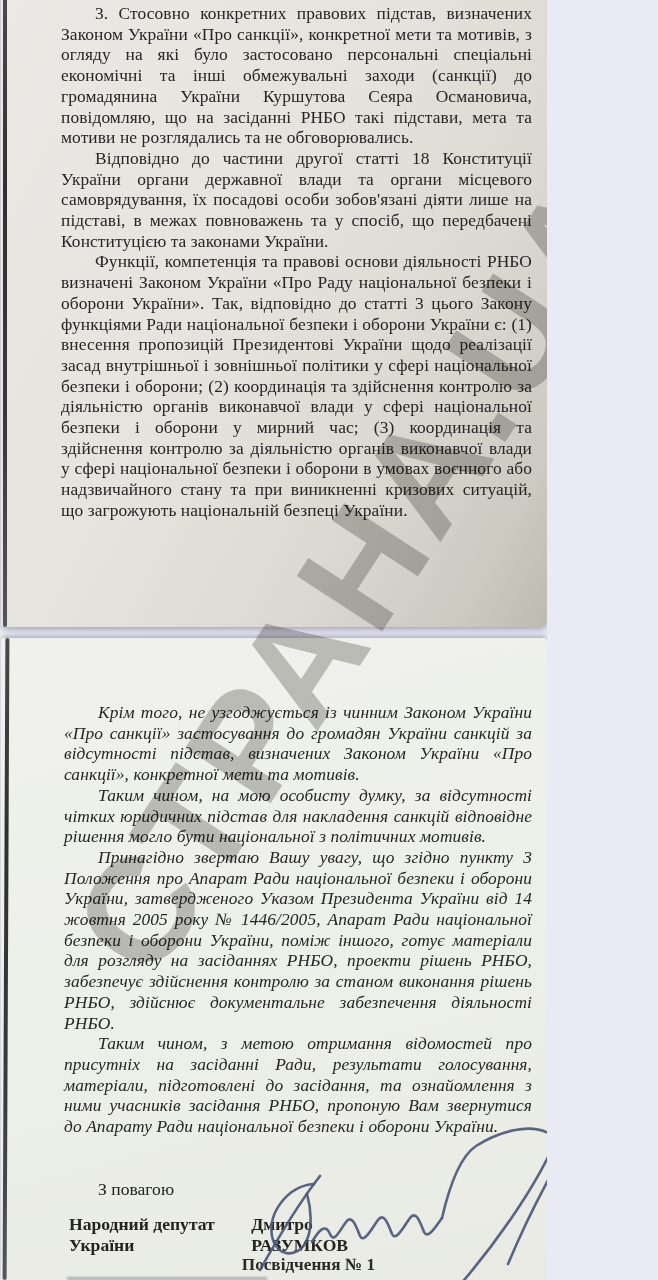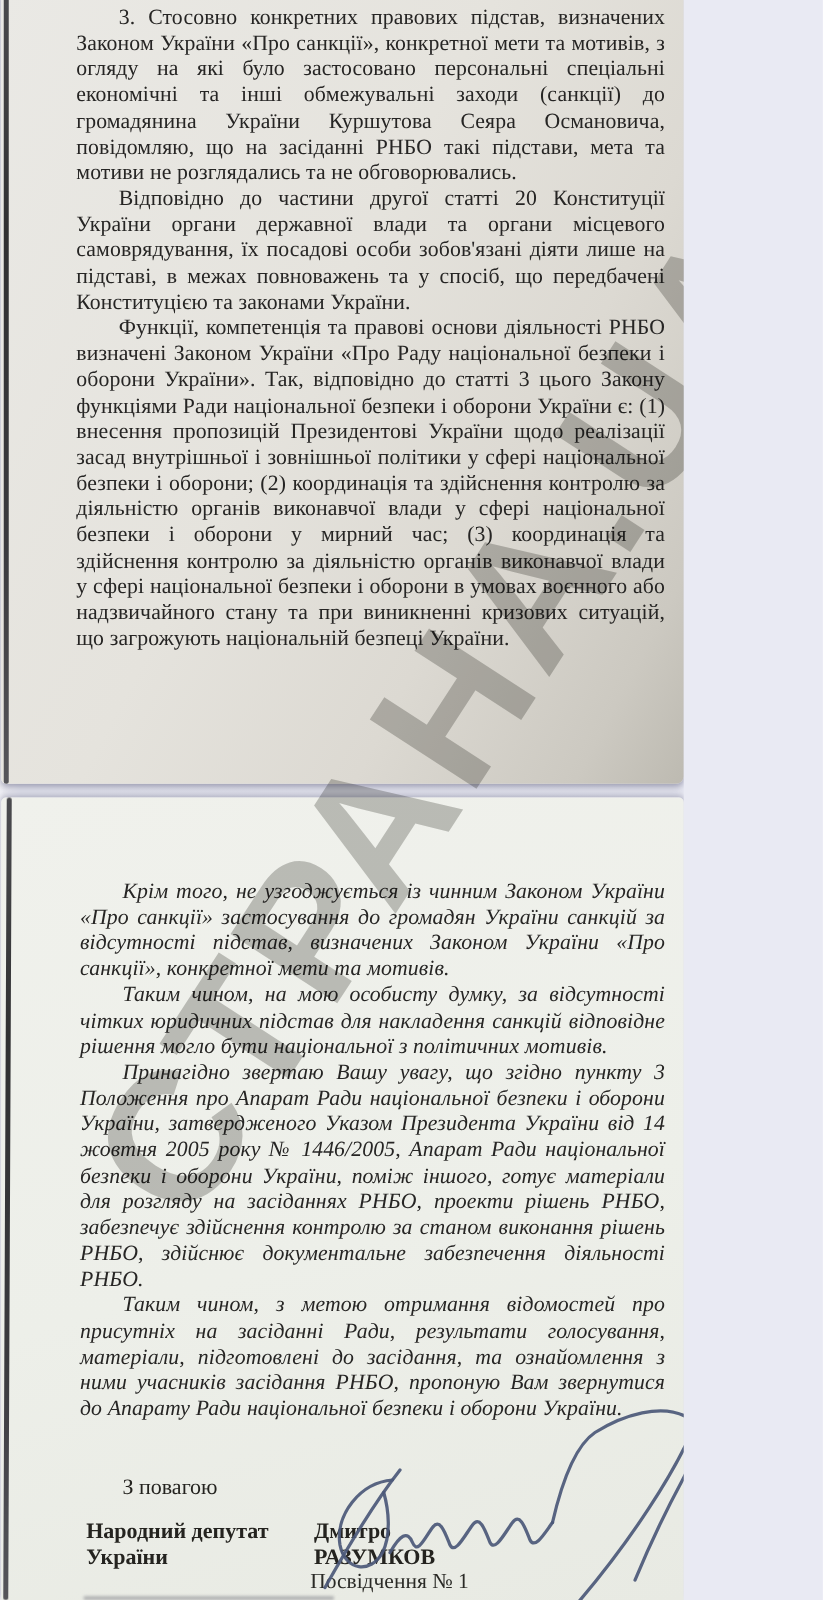--- a/index.html
+++ b/index.html
@@ -39,21 +39,21 @@
     position:absolute;left:97px;top:541px;
     font-weight:normal;font-size:17.6px;color:#24231f;
   }
   .sig-row{
     position:absolute;left:68px;right:158px;top:576px;
     display:flex;justify-content:flex-end;
     font-weight:bold;font-size:17.6px;color:#24231f;
   }
   .credential{
     position:absolute;right:172px;top:617px;
-    font-weight:normal;font-size:17.2px;color:#2a2a26;
+    font-weight:bold;font-size:17.2px;color:#2a2a26;
   }
   .bottom-smudge{
     position:absolute;bottom:0;left:66px;width:200px;height:3px;
     background:rgba(80,80,92,.38);filter:blur(1.2px);
   }
   .watermark{
     position:absolute;left:358px;top:575px;z-index:40;
     transform:translate(-50%,-50%) rotate(-57deg);
     font-family:"Liberation Sans","DejaVu Sans",sans-serif;
     font-weight:bold;font-size:148px;line-height:1;letter-spacing:6px;
@@ -66,21 +66,21 @@
 </head>
 <body>
 
 <div class="stage">
 
   <div class="page page-1">
     <div class="edge-line"></div>
 
     <div class="text-block tb-1">
         <p>3. Стосовно конкретних правових підстав, визначених Законом України «Про санкції», конкретної мети та мотивів, з огляду на які було застосовано персональні спеціальні економічні та інші обмежувальні заходи (санкції) до громадянина України Куршутова Сеяра Османовича, повідомляю, що на засіданні РНБО такі підстави, мета та мотиви не розглядались та не обговорювались.</p>
-        <p>Відповідно до частини другої статті 20 Конституції України органи державної влади та органи місцевого самоврядування, їх посадові особи зобов'язані діяти лише на підставі, в межах повноважень та у спосіб, що передбачені Конституцією та законами України.</p>
+        <p>Відповідно до частини другої статті 18 Конституції України органи державної влади та органи місцевого самоврядування, їх посадові особи зобов'язані діяти лише на підставі, в межах повноважень та у спосіб, що передбачені Конституцією та законами України.</p>
         <p>Функції, компетенція та правові основи діяльності РНБО визначені Законом України «Про Раду національної безпеки і оборони України». Так, відповідно до статті 3 цього Закону функціями Ради національної безпеки і оборони України є: (1) внесення пропозицій Президентові України щодо реалізації засад внутрішньої і зовнішньої політики у сфері національної безпеки і оборони; (2) координація та здійснення контролю за діяльністю органів виконавчої влади у сфері національної безпеки і оборони у мирний час; (3) координація та здійснення контролю за діяльністю органів виконавчої влади у сфері національної безпеки і оборони в умовах воєнного або надзвичайного стану та при виникненні кризових ситуацій, що загрожують національній безпеці України.</p>
       </div>
   </div>
 
   <div class="page page-2">
     <div class="edge-line edge-line--p2"></div>
     <div class="text-block tb-2">
         <p>Крім того, не узгоджується із чинним Законом України «Про санкції» застосування до громадян України санкцій за відсутності підстав, визначених Законом України «Про санкції», конкретної мети та мотивів.</p>
         <p>Таким чином, на мою особисту думку, за відсутності чітких юридичних підстав для накладення санкцій відповідне рішення могло бути національної з політичних мотивів.</p>
         <p>Принагідно звертаю Вашу увагу, що згідно пункту 3 Положення про Апарат Ради національної безпеки і оборони України, затвердженого Указом Президента України від 14 жовтня 2005 року № 1446/2005, Апарат Ради національної безпеки і оборони України, поміж іншого, готує матеріали для розгляду на засіданнях РНБО, проекти рішень РНБО, забезпечує здійснення контролю за станом виконання рішень РНБО, здійснює документальне забезпечення діяльності РНБО.</p>

